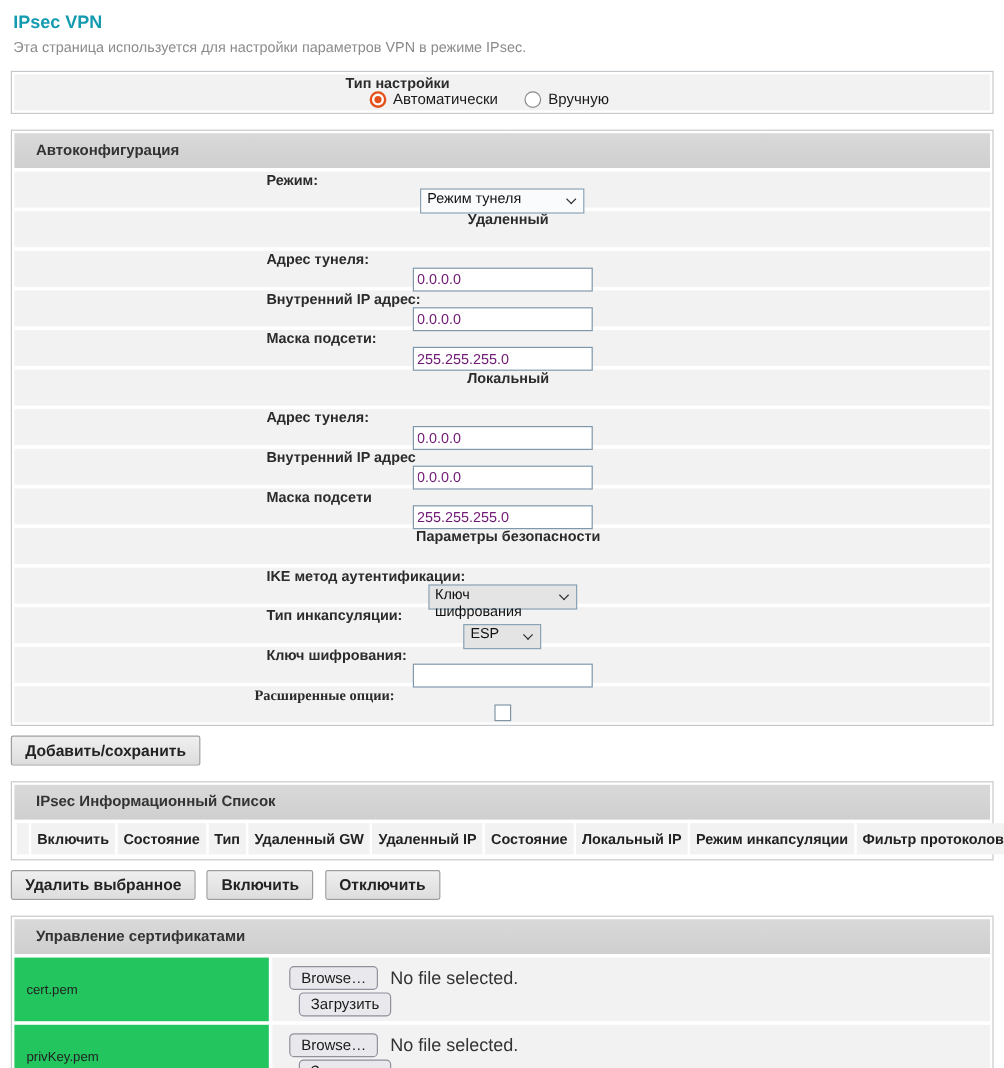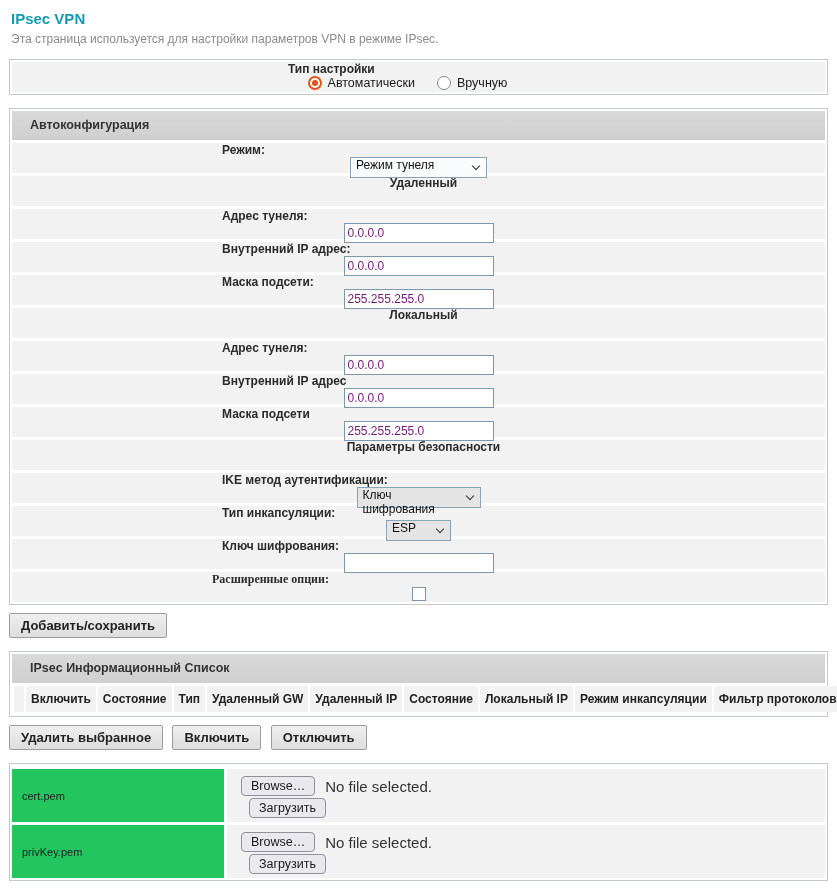--- a/index.html
+++ b/index.html
@@ -253,20 +253,21 @@
       </table>
   </div>
 
   <div class="btn-row">
     <span class="btn">Удалить выбранное</span>
     <span class="btn">Включить</span>
     <span class="btn">Отключить</span>
   </div>
 
   <div class="box">
+    <div class="section-header">Управление сертификатами</div>
 
     <div class="cert-row">
       <div class="cert-name-cell">cert.pem</div>
       <div class="cert-control-cell">
         <div class="file-line">
           <span class="ffbtn">Browse…</span>
           <span class="no-file">No file selected.</span>
         </div>
         <div class="upload-line">
           <span class="ffbtn">Загрузить</span>

